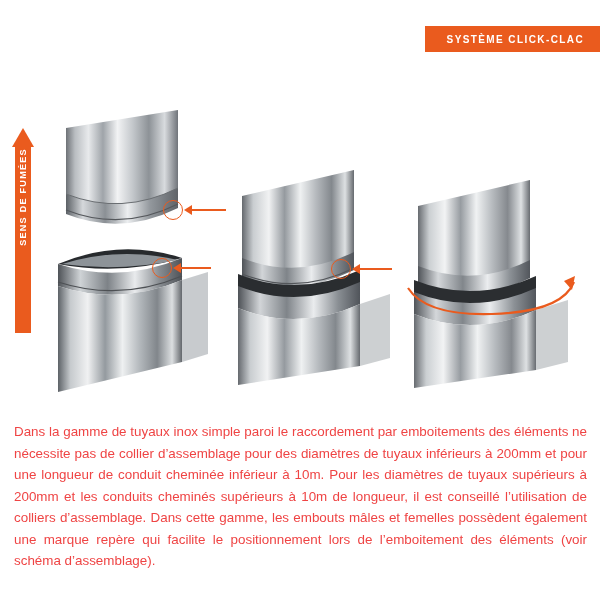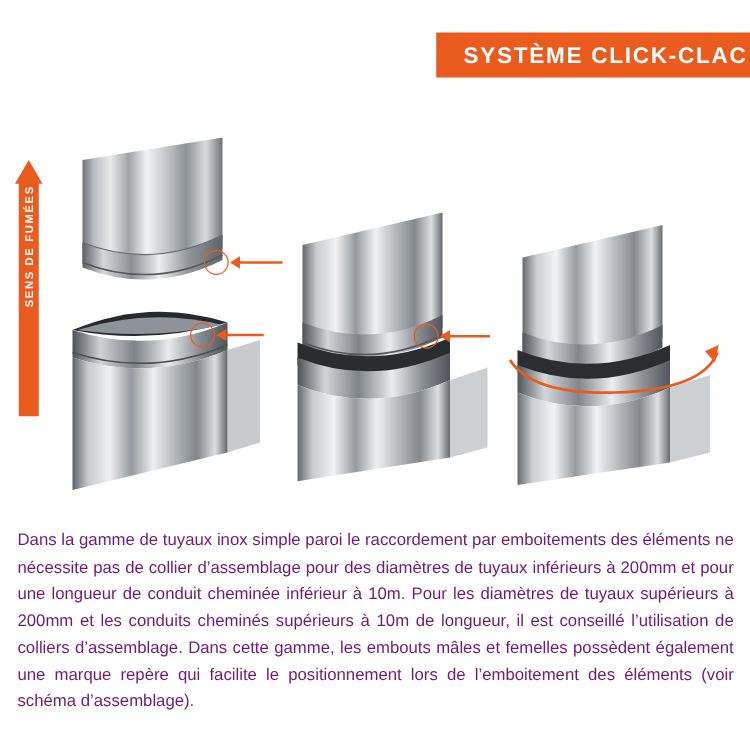--- a/index.html
+++ b/index.html
@@ -17,28 +17,28 @@
     position: relative;
     width: 600px;
     height: 600px;
   }
 
   
   .header-bar {
     position: absolute;
     top: 26px;
     right: 0;
-    height: 36px;
+    height: 26px;
     background: #ea5b1e;
     color: #ffffff;
     display: flex;
     align-items: center;
-    padding: 0 2px 0 22px;
+    padding: 0 16px 0 22px;
     letter-spacing: 1.4px;
-    font-size: 18px;
+    font-size: 10px;
     font-weight: bold;
   }
 
   
   .flow-arrow {
     position: absolute;
     left: 12px;
     top: 128px;
     width: 22px;
     height: 205px;
@@ -116,21 +116,21 @@
   }
 
   
   .body-text {
     position: absolute;
     left: 14px;
     top: 408px;
     width: 573px;
     font-size: 13.4px;
     line-height: 21.5px;
-    color: #701a75;
+    color: #ef4444;
     text-align: justify;
   }
 </style>
 </head>
 <body>
 
 <div class="page">
 
   <div class="header-bar">
     <span>SYSTÈME CLICK-CLAC</span>

